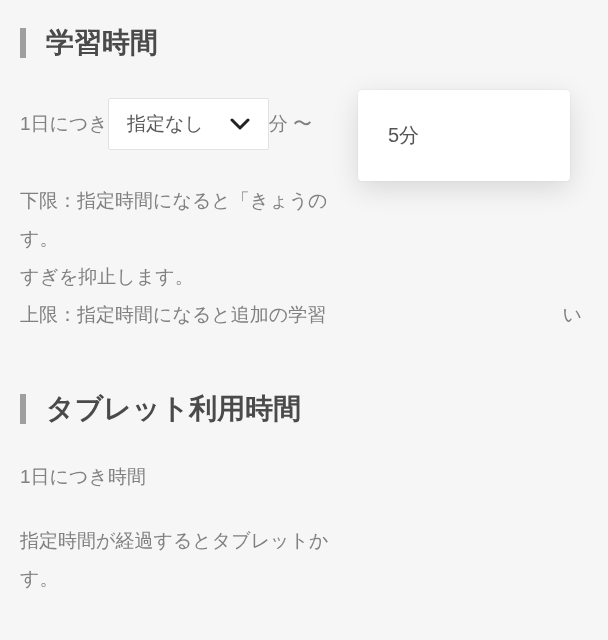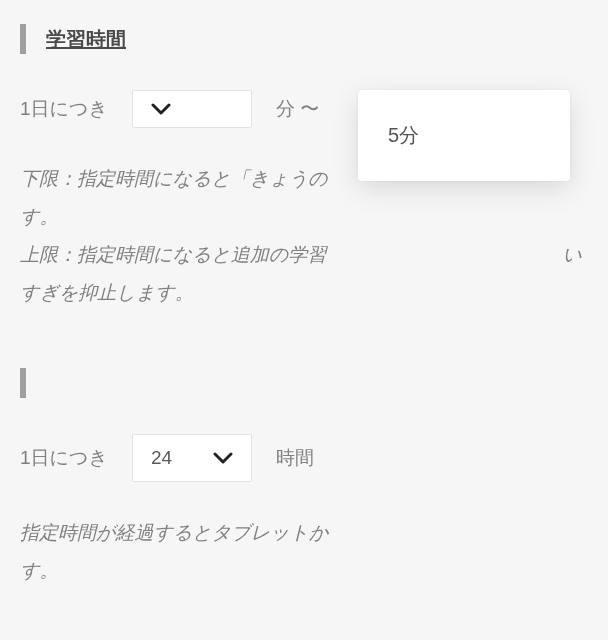--- a/index.html
+++ b/index.html
@@ -27,29 +27,28 @@
       align-items: center;
       margin-bottom: 36px;
     }
     .section-bar {
       width: 6px;
       height: 30px;
       background: #9f9f9f;
       margin-right: 20px;
     }
     .section-title {
-      font-size: 20px;
+      font-size: 28px;
       font-weight: 700;
       color: #4a4a4a;
-      text-decoration: underline;
     }
     .row {
       display: flex;
       align-items: center;
-      gap: 24px;
+      gap: 0;
       margin-bottom: 32px;
       font-size: 19px;
       color: #808080;
     }
     .select {
       background: #ffffff;
       border: 1px solid #e2e2e2;
       border-radius: 2px;
       padding: 12px 18px;
       display: flex;
@@ -69,21 +68,20 @@
     .chevron svg {
       display: block;
     }
     .desc {
       font-size: 19px;
       line-height: 2.0;
       color: #808080;
     }
     .desc p {
       margin-bottom: 0;
-      font-style: italic;
     }
     .dropdown {
       position: absolute;
       top: 90px;
       left: 358px;
       width: 212px;
       background: #ffffff;
       border-radius: 4px;
       box-shadow: 0 8px 28px rgba(0,0,0,0.12), 0 0 2px rgba(0,0,0,0.08);
       padding: 6px 0;
@@ -102,55 +100,49 @@
 
   <div class="section">
     <div class="section-header">
       <div class="section-bar"></div>
       <div class="section-title">学習時間</div>
     </div>
 
     <div class="row">
       <span>1日につき</span>
       <div class="select">
+        <span class="select-text">指定なし</span>
         <span class="chevron">
           <svg width="20" height="12" viewBox="0 0 20 12">
               <path d="M2 2 L10 10 L18 2" fill="none" stroke="#222" stroke-width="3" stroke-linecap="round" stroke-linejoin="round"></path>
             </svg>
         </span>
       </div>
       <span>分 〜</span>
     </div>
 
     <div class="desc">
       <p>下限：指定時間になると「きょうの</p>
       <p>す。</p>
+      <p>すぎを抑止します。</p>
       <p>
         <span>上限：指定時間になると追加の学習</span>
         <span style="float:right;padding-right:6px;">い</span>
       </p>
-      <p>すぎを抑止します。</p>
     </div>
   </div>
 
   <div class="section">
     <div class="section-header">
       <div class="section-bar"></div>
+      <div class="section-title">タブレット利用時間</div>
     </div>
 
     <div class="row">
       <span>1日につき</span>
-      <div class="select">
-        <span class="select-text">24</span>
-        <span class="chevron">
-          <svg width="20" height="12" viewBox="0 0 20 12">
-              <path d="M2 2 L10 10 L18 2" fill="none" stroke="#222" stroke-width="3" stroke-linecap="round" stroke-linejoin="round"></path>
-            </svg>
-        </span>
-      </div>
       <span>時間</span>
     </div>
 
     <div class="desc">
       <p>指定時間が経過するとタブレットか</p>
       <p>す。</p>
     </div>
   </div>
 
 </div>

